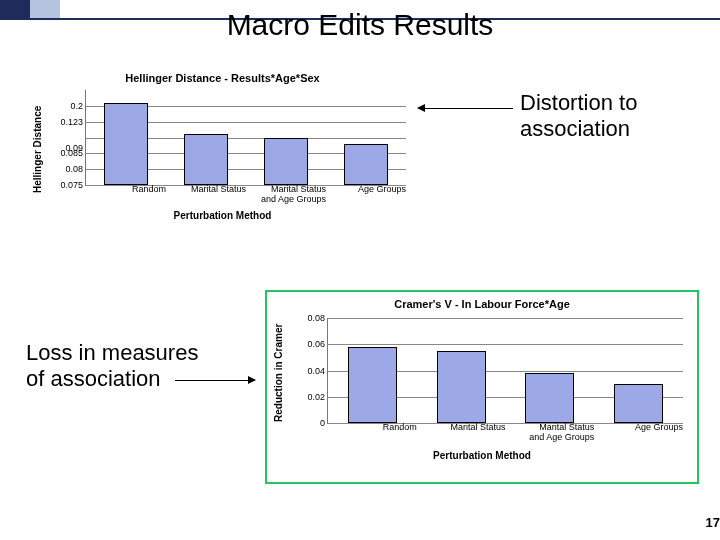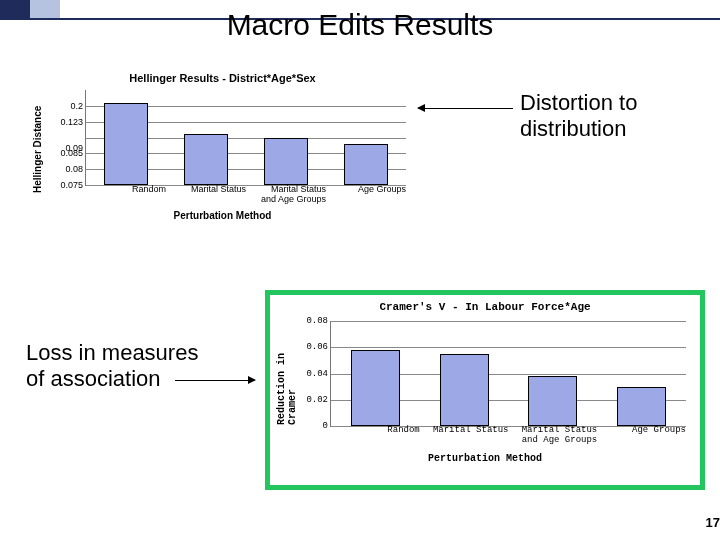--- a/index.html
+++ b/index.html
@@ -114,21 +114,21 @@
 
 <div class="header-bar">
   <div class="hb-dark"></div>
     <div class="hb-light"></div>
 </div>
 <div class="header-line"></div>
 
 <div class="title">Macro Edits Results</div>
 
 <div class="chart-box" id="c1" style="left:30px; top:72px; width:385px; height:170px;">
-  <div class="chart-title" style="padding-bottom:2px;">Hellinger Results - District*Age*Sex</div>
+  <div class="chart-title" style="padding-bottom:2px;">Hellinger Distance - Results*Age*Sex</div>
   <div class="ylabel" style="left:2px; top:26px; height:95px;">Hellinger Distance</div>
   <div class="plot" id="p1" style="left:55px; top:18px; width:320px; height:95px;">
       <div class="grid" style="top: 95px;"></div>
       <div class="tick" style="top: 95px;">0.075</div>
       <div class="grid" style="top: 79.1667px;"></div>
       <div class="tick" style="top: 79.1667px;">0.08</div>
       <div class="grid" style="top: 63.3333px;"></div>
       <div class="tick" style="top: 63.3333px;">0.085</div>
       <div class="grid" style="top: 47.5px;"></div>
       <div class="tick" style="top: 58px; margin-left: 17px;">0.09</div>
@@ -143,24 +143,24 @@
       <div class="bar" style="left: 178px; width: 44px; height: 47.5px; bottom: 0px;"></div>
       <div class="catlbl" style="left: 200px; width: 80px; white-space: pre;">Marital Status
 and Age Groups</div>
       <div class="bar" style="left: 258px; width: 44px; height: 41.1667px; bottom: 0px;"></div>
       <div class="catlbl" style="left: 280px; width: 80px; white-space: pre;">Age Groups</div>
     </div>
   <div class="xlabel" style="margin-top:124px;">Perturbation Method</div>
 </div>
 
 <div class="annot" style="left:520px; top:90px; white-space:pre;">Distortion to
-distribution</div>
+association</div>
 <div class="arrow left" style="left:418px; top:108px; width:95px;"></div>
 
-<div class="chart-box" id="c2" style="left:265px; top:290px; width:430px; height:190px; border:5px solid #22c55e;font-family:Liberation Mono, monospace;">
+<div class="chart-box" id="c2" style="left:265px; top:290px; width:430px; height:190px; border:2px solid #22c55e;">
   <div class="chart-title" style="padding-top:6px;">Cramer's V - In Labour Force*Age</div>
   <div class="ylabel" style="left:6px; top:30px; height:100px;">Reduction in Cramer</div>
   <div class="plot" id="p2" style="left:60px; top:26px; width:355px; height:105px;">
       <div class="grid" style="top: 105px;"></div>
       <div class="tick" style="top: 105px;">0</div>
       <div class="grid" style="top: 78.75px;"></div>
       <div class="tick" style="top: 78.75px;">0.02</div>
       <div class="grid" style="top: 52.5px;"></div>
       <div class="tick" style="top: 52.5px;">0.04</div>
       <div class="grid" style="top: 26.25px;"></div>

